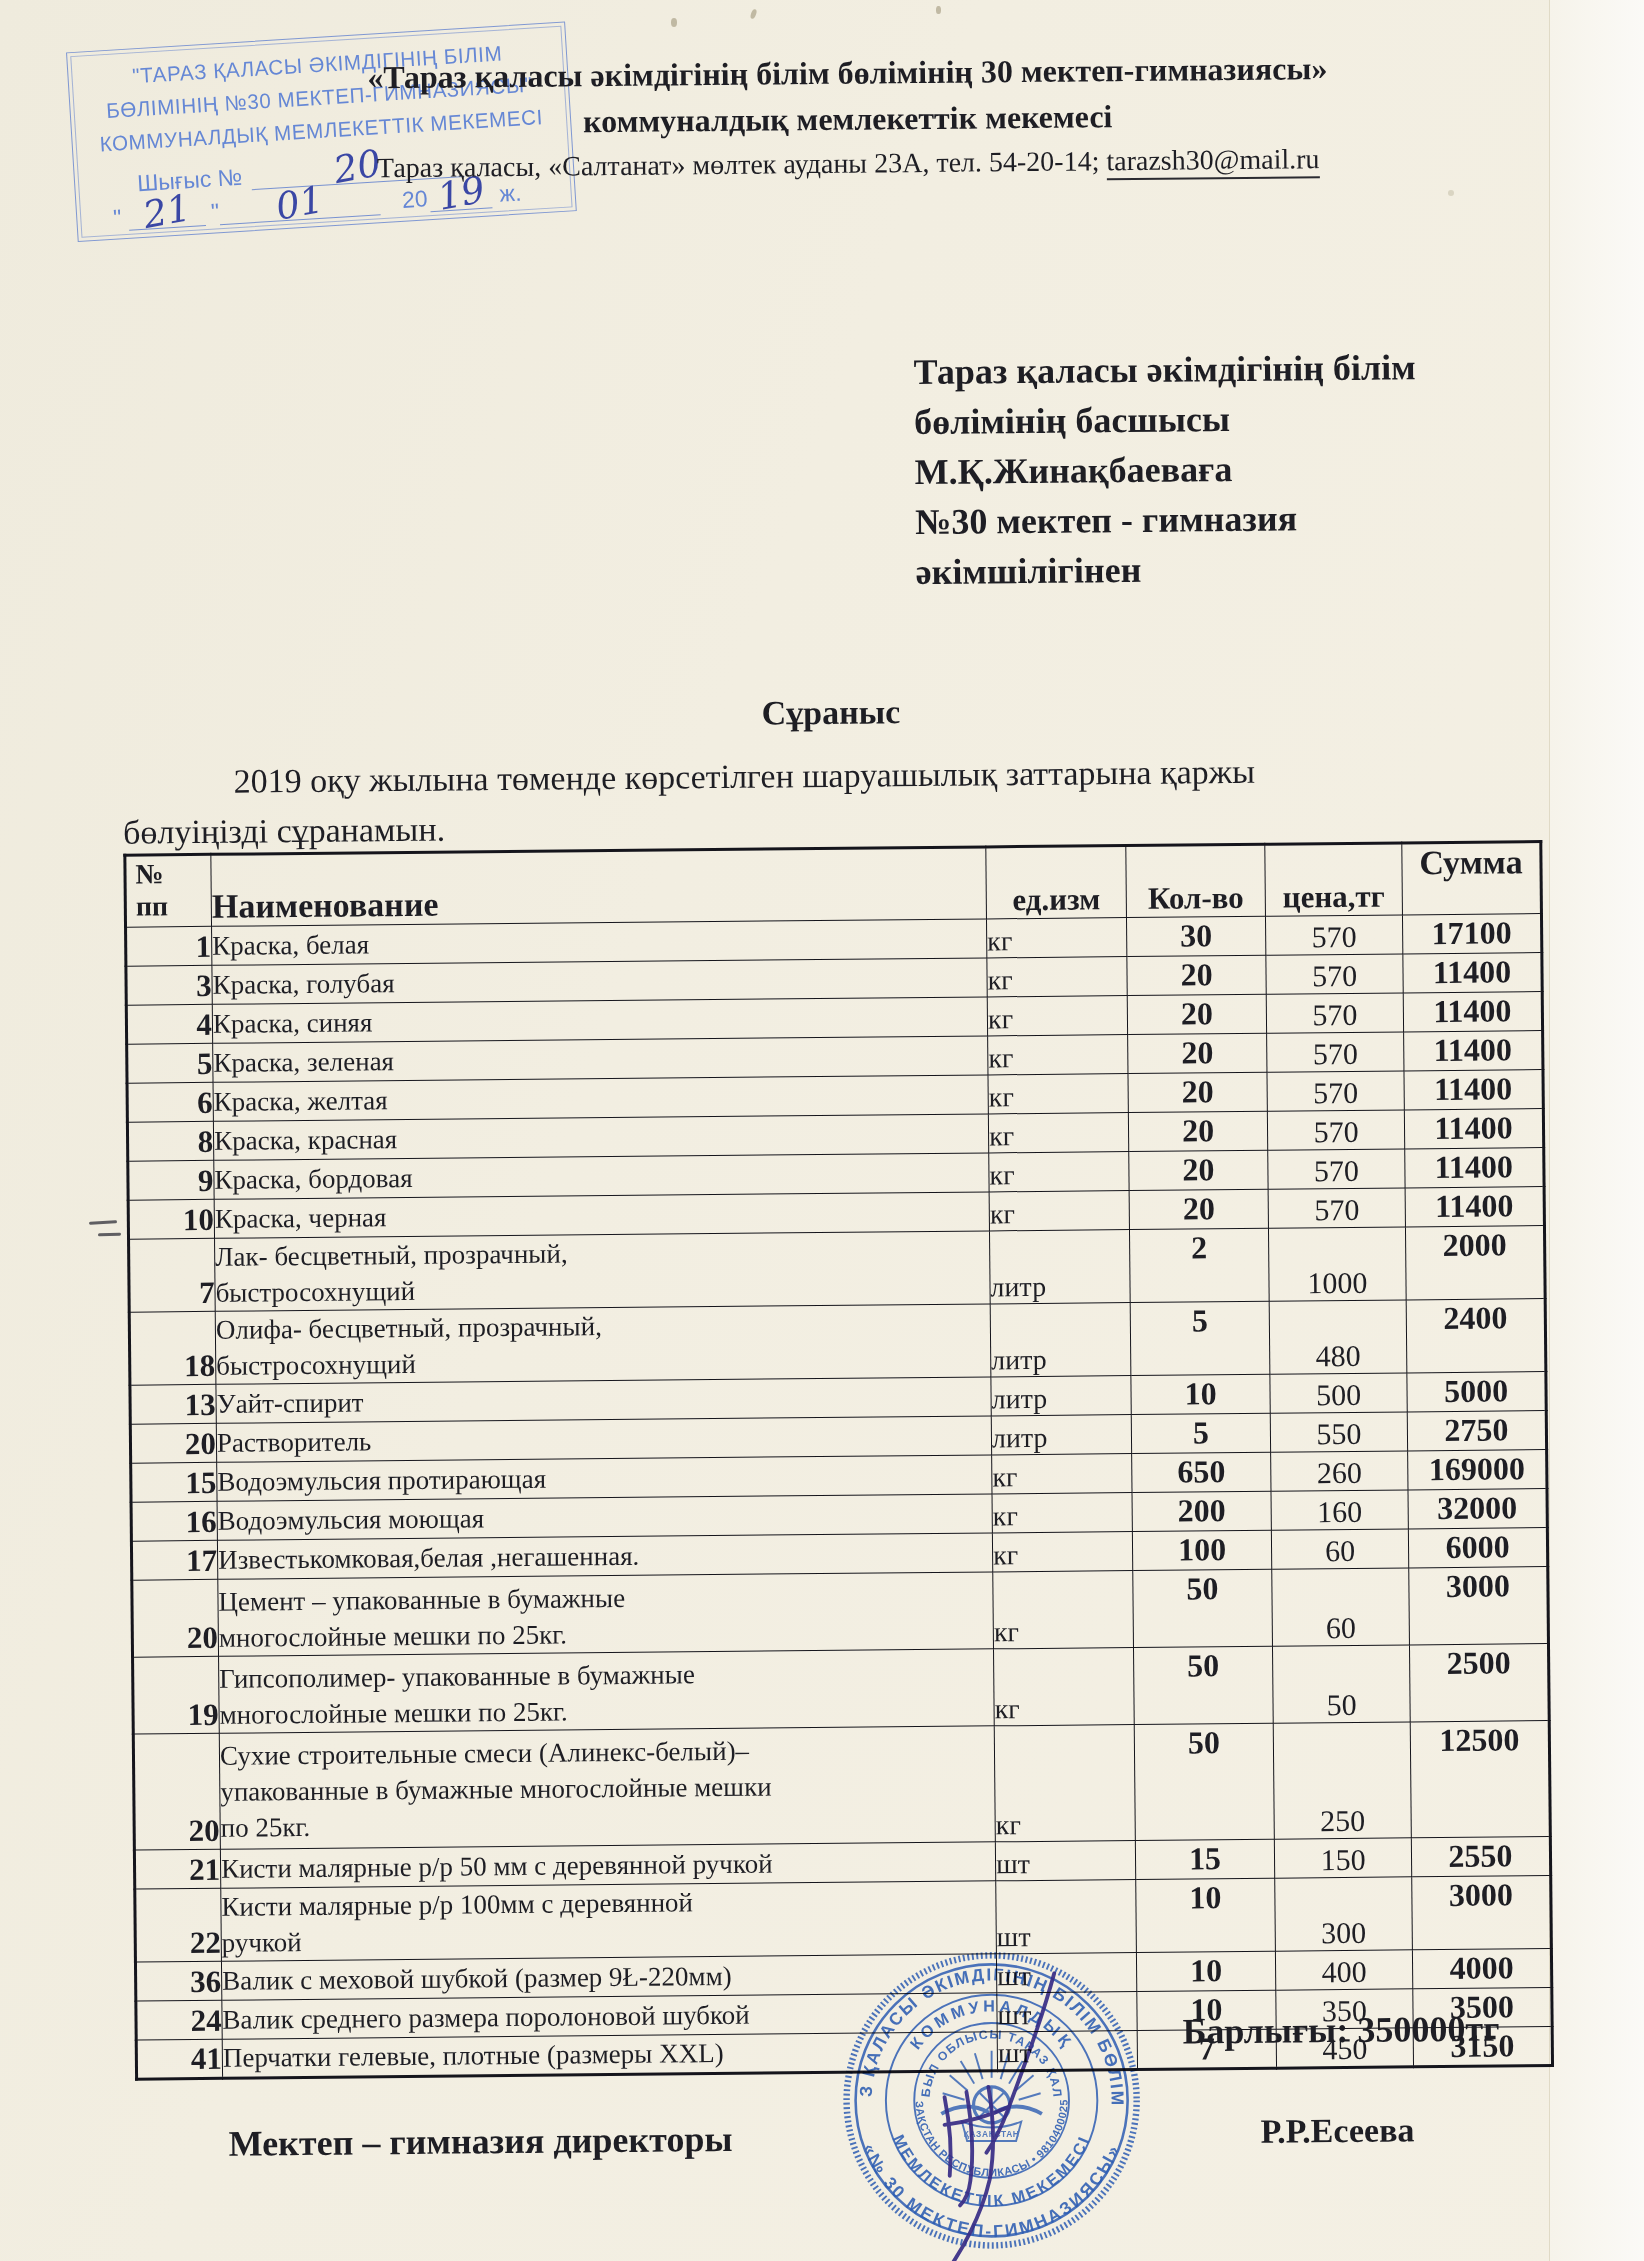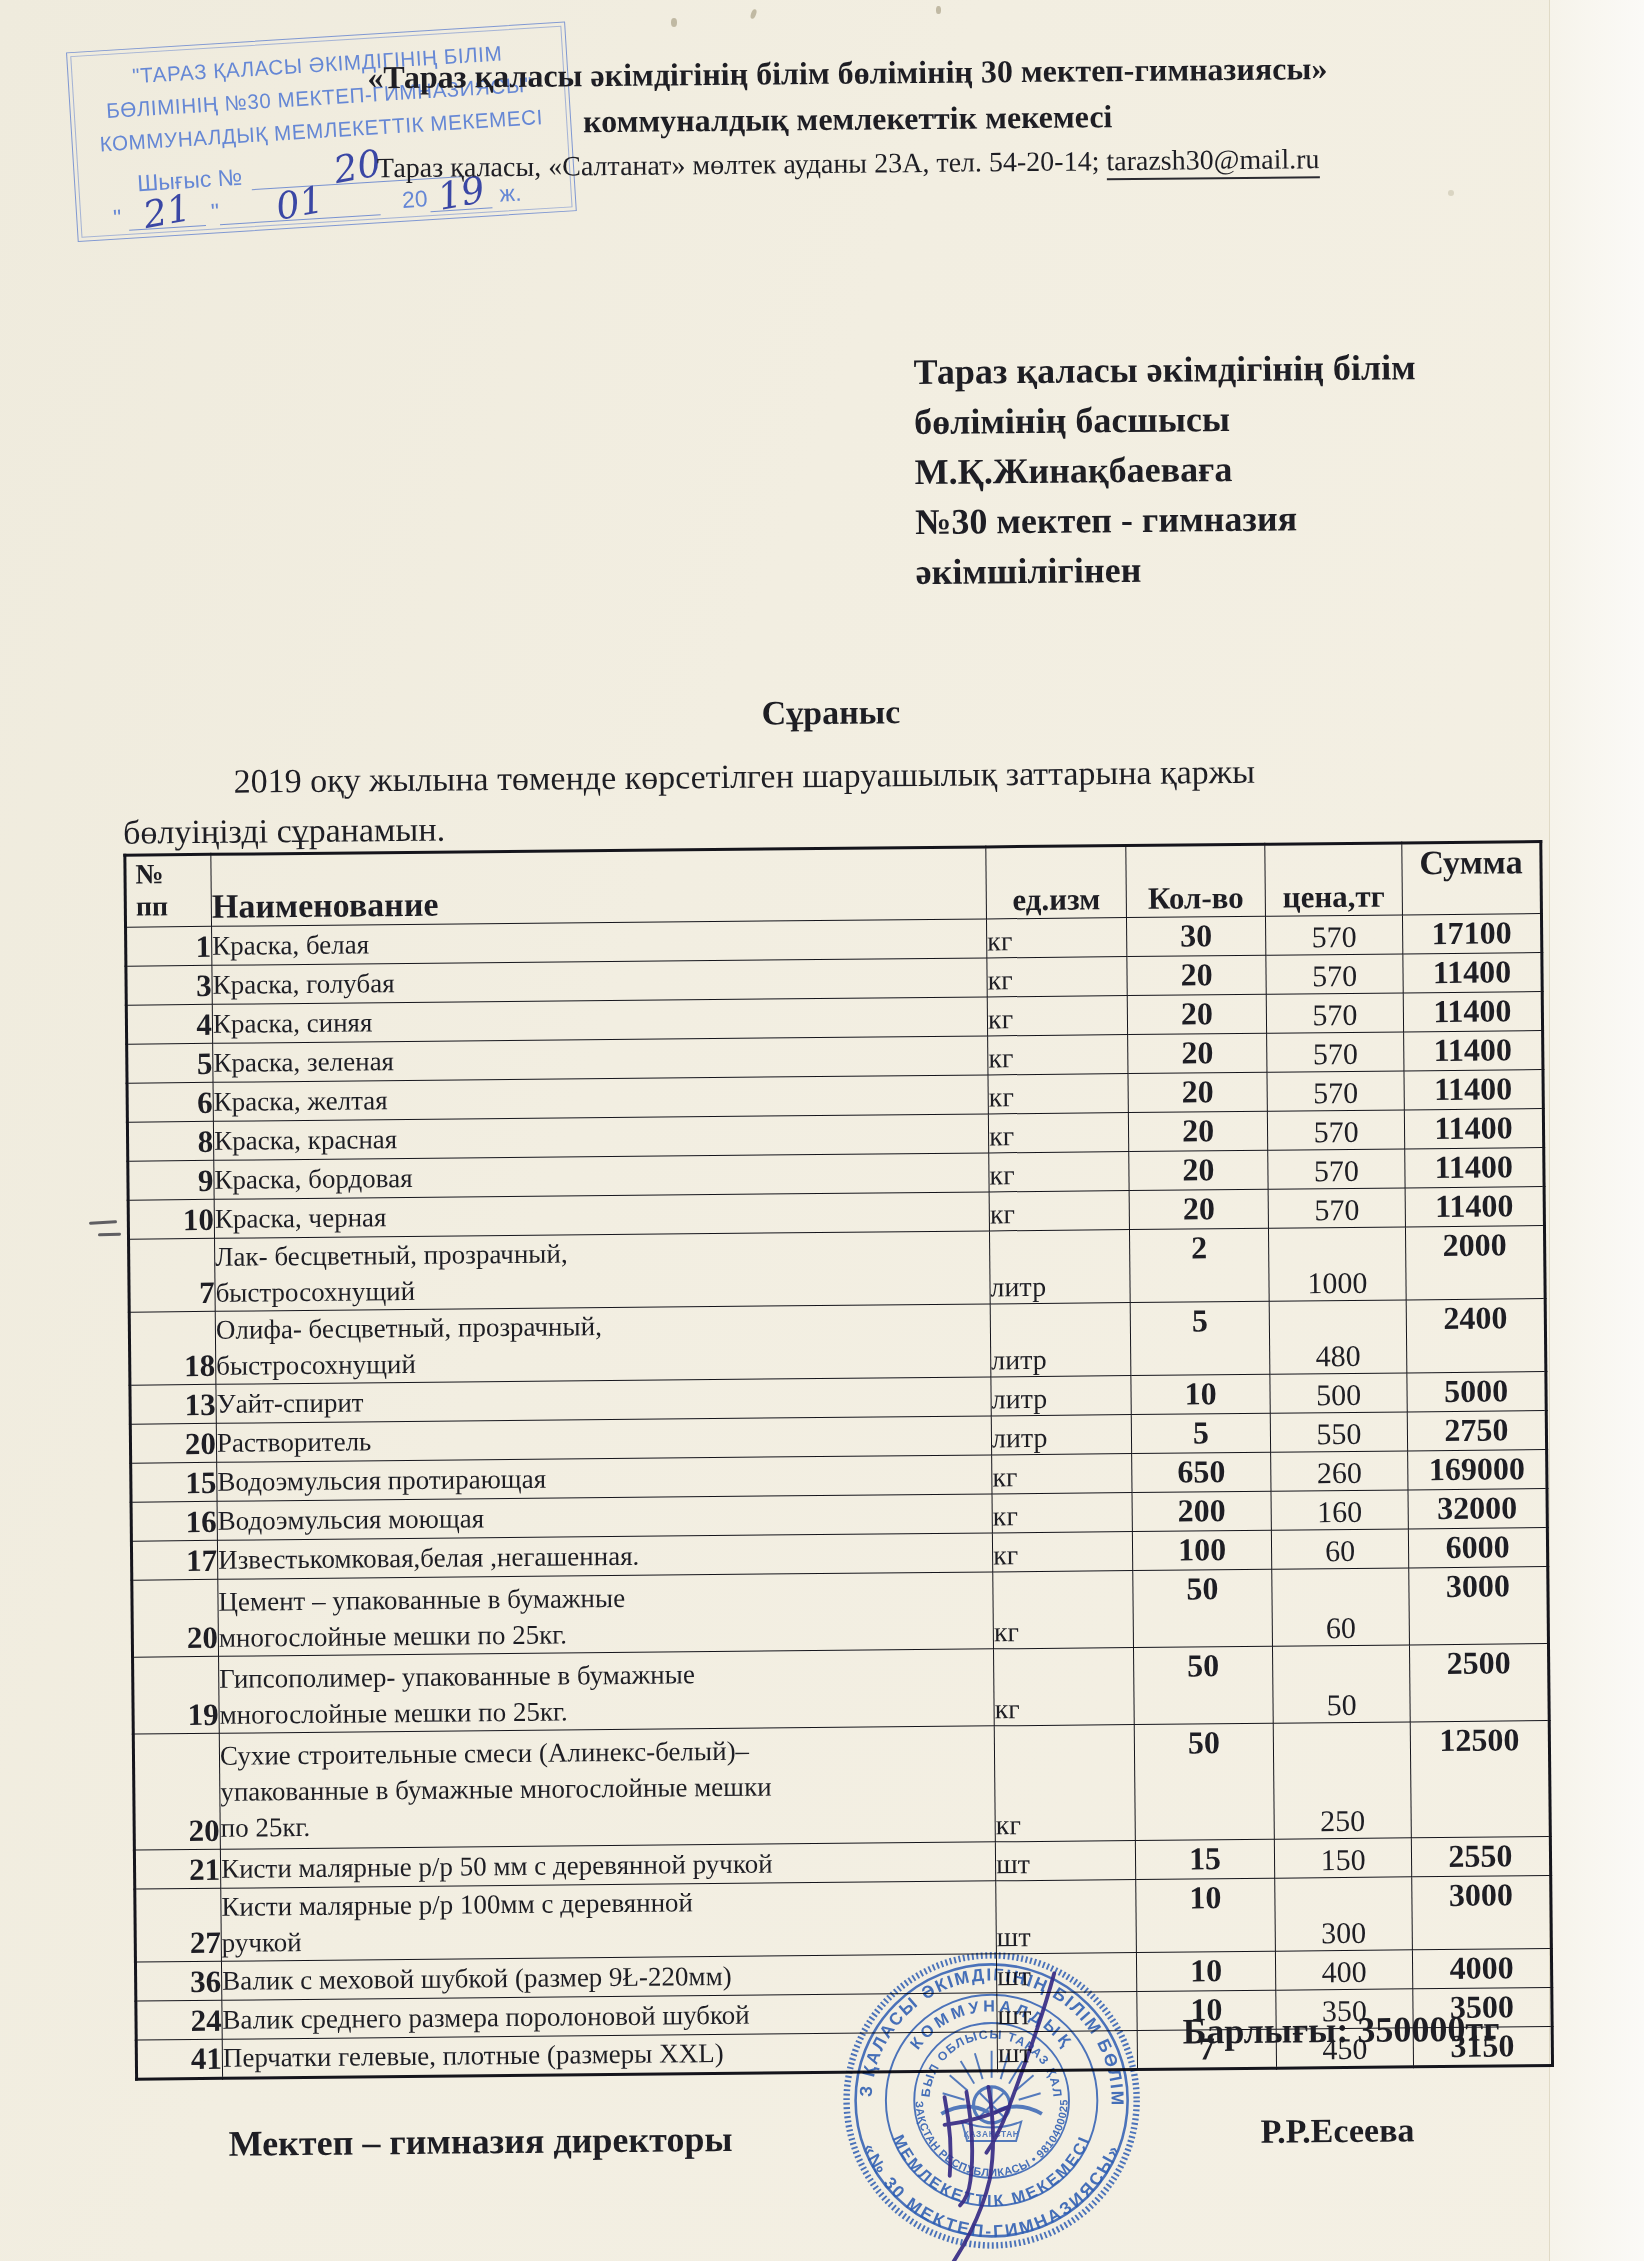--- a/index.html
+++ b/index.html
@@ -359,21 +359,21 @@
             <td class="num">21</td>
             <td class="name">
               <div class="name-inner">Кисти малярные р/р 50 мм с деревянной ручкой</div>
             </td>
             <td class="unit">шт</td>
             <td class="qty">15</td>
             <td class="price">150</td>
             <td class="sum">2550</td>
           </tr>
           <tr>
-            <td class="num">27</td>
+            <td class="num">22</td>
             <td class="name">
               <div class="name-inner">Кисти малярные  р/р 100мм с деревянной ручкой</div>
             </td>
             <td class="unit">шт</td>
             <td class="qty">10</td>
             <td class="price">300</td>
             <td class="sum">3000</td>
           </tr>
           <tr>
             <td class="num">36</td>

